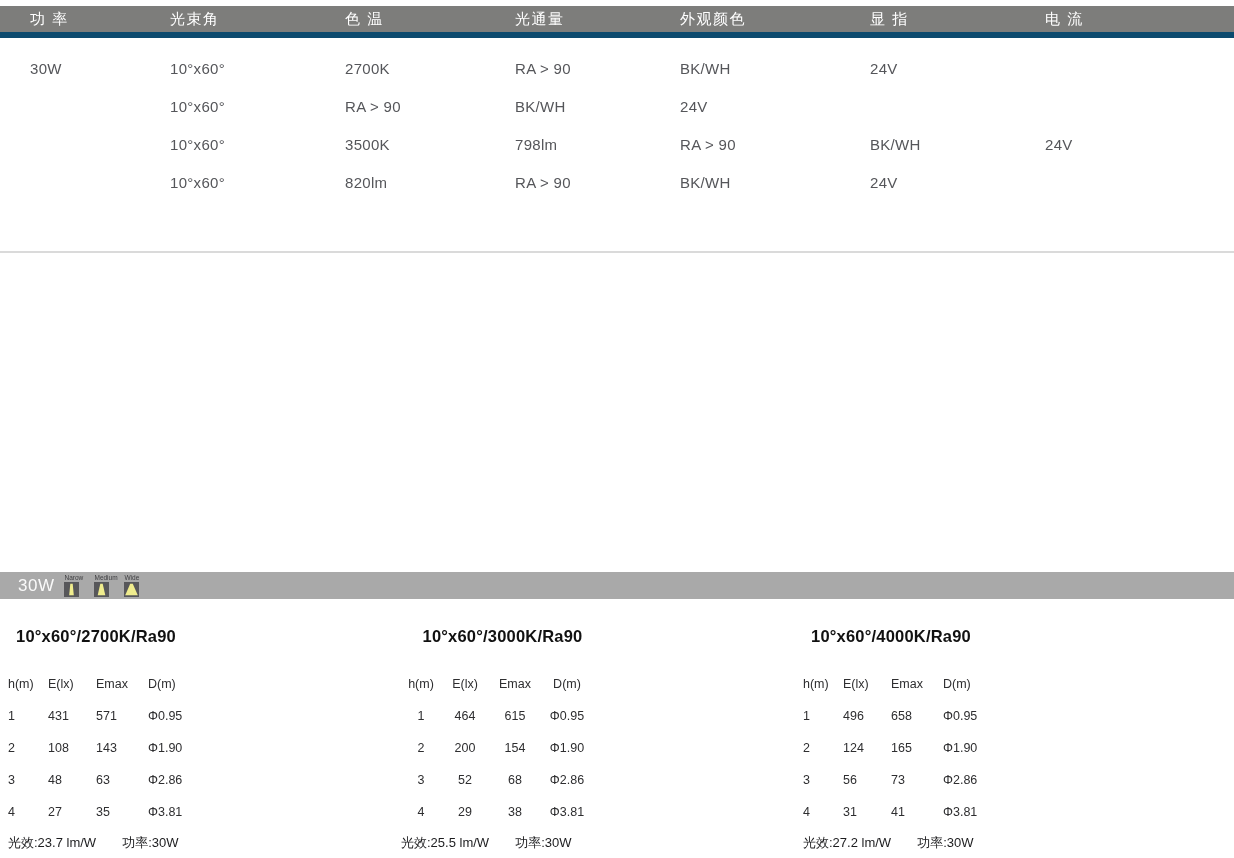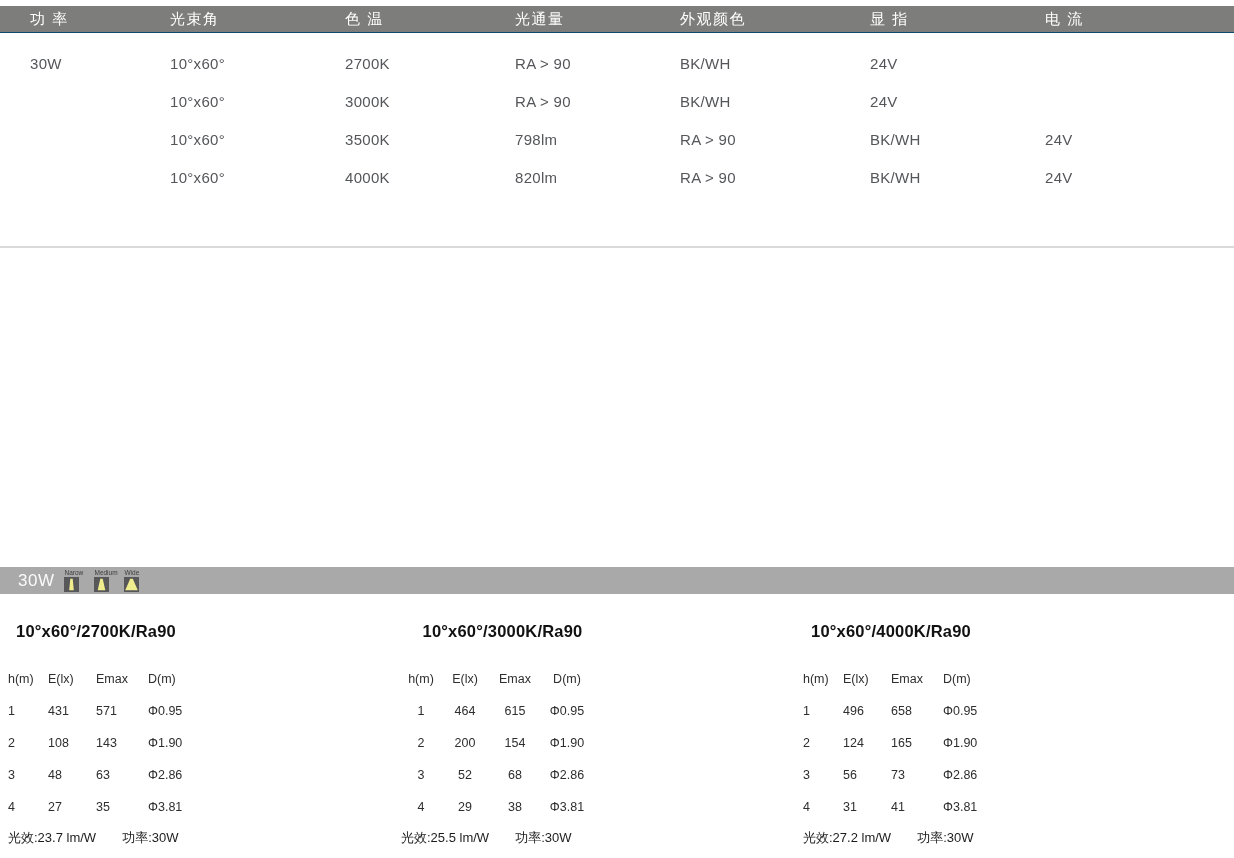--- a/index.html
+++ b/index.html
@@ -21,21 +21,21 @@
     margin-top: 6px;
     height: 26px;
     line-height: 26px;
     background: var(--header-bar-bg);
     color: var(--header-bar-text);
     display: grid;
     grid-template-columns: 140px 175px 170px 165px 190px 175px 1fr;
     padding-left: 30px;
     font-size: 15px;
     letter-spacing: 1.5px;
-    border-bottom: 1px solid #0c4a6e;
+    border-bottom: 6px solid #0c4a6e;
   }
   .spec-body { margin-top: 12px; }
   .spec-row {
     display: grid;
     grid-template-columns: 140px 175px 170px 165px 190px 175px 1fr;
     padding-left: 30px;
     height: 38px;
     line-height: 38px;
     font-size: 15px;
     color: var(--body-text);
@@ -144,38 +144,36 @@
         <span>30W</span>
         <span>10°x60°</span>
         <span>2700K</span>
         <span>RA &gt; 90</span>
         <span>BK/WH</span>
         <span>24V</span>
       </div>
       <div class="spec-row">
         <span></span>
         <span>10°x60°</span>
-        <span>3000K</span>
         <span>RA &gt; 90</span>
         <span>BK/WH</span>
         <span>24V</span>
       </div>
       <div class="spec-row">
         <span></span>
         <span>10°x60°</span>
         <span>3500K</span>
         <span>798lm</span>
         <span>RA &gt; 90</span>
         <span>BK/WH</span>
         <span>24V</span>
       </div>
       <div class="spec-row">
         <span></span>
         <span>10°x60°</span>
-        <span>4000K</span>
         <span>820lm</span>
         <span>RA &gt; 90</span>
         <span>BK/WH</span>
         <span>24V</span>
       </div>
     </div>
 
   <div class="divider"></div>
 
   <div class="power-bar">

